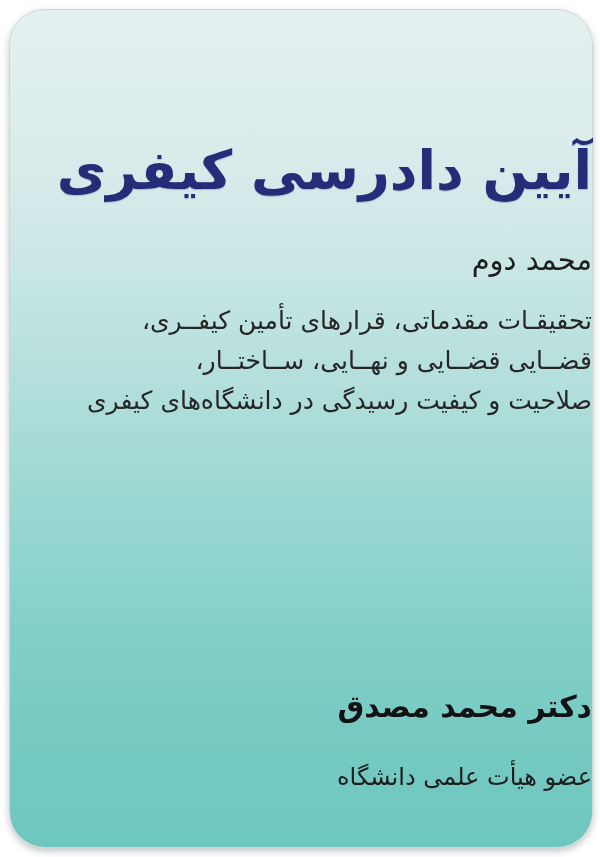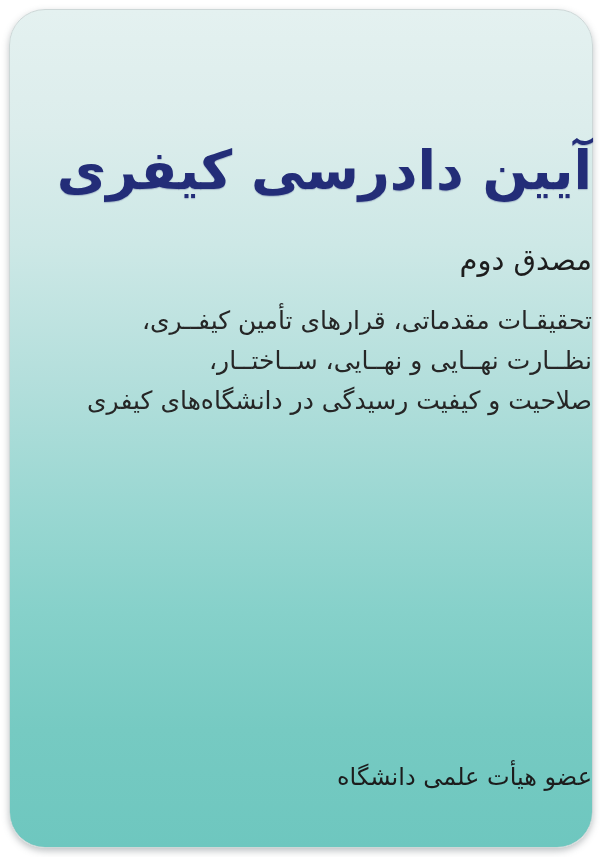--- a/index.html
+++ b/index.html
@@ -80,23 +80,24 @@
     color: #1c1c1c;
     margin-top: 26px;
   }
 </style>
 </head>
 <body>
 
 <div class="cover-card">
   <div class="txt book-title">آیین دادرسی کیفری</div>
 
-  <div class="txt volume">مصدق دوم</div>
+  <div class="txt volume">محمد دوم</div>
 
   <div class="txt subtitle">
     <span class="line">تحقیقـات مقدماتی، قرارهای تأمین کیفــری،</span>
-    <span class="line">نظــارت نهــایی و نهــایی، ســاختــار،</span>
+    <span class="line">قضــایی قضــایی و نهــایی، ســاختــار،</span>
     <span class="line">صلاحیت و کیفیت رسیدگی در دانشگاه‌های کیفری</span>
   </div>
 
+  <div class="txt author">دکتر محمد مصدق</div>
 
   <div class="txt affiliation">عضو هیأت علمی دانشگاه</div>
 </div>
 
 </body></html>

